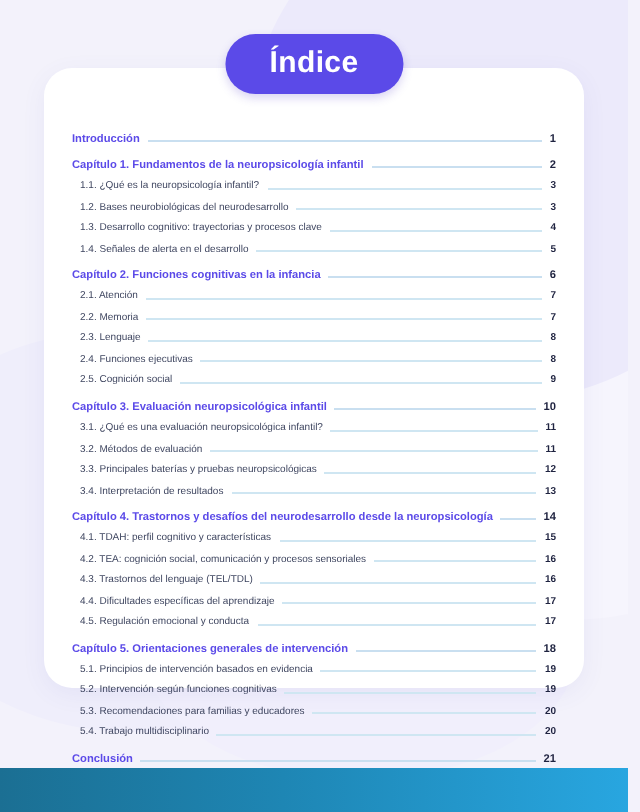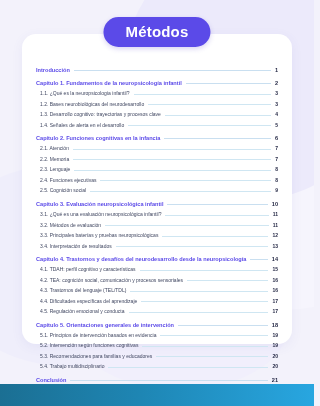--- a/index.html
+++ b/index.html
@@ -281,15 +281,15 @@
         <span class="dots"></span>
         <span class="page">22</span>
       </div>
       <div class="row chapter">
         <span class="label">Sobre Adipa</span>
         <span class="page">23</span>
       </div>
     </div>
 </div>
 
-<div class="title-pill">Métodos</div>
+<div class="title-pill">Índice</div>
 
 <div class="footer-bar"></div>
 
 </body></html>

